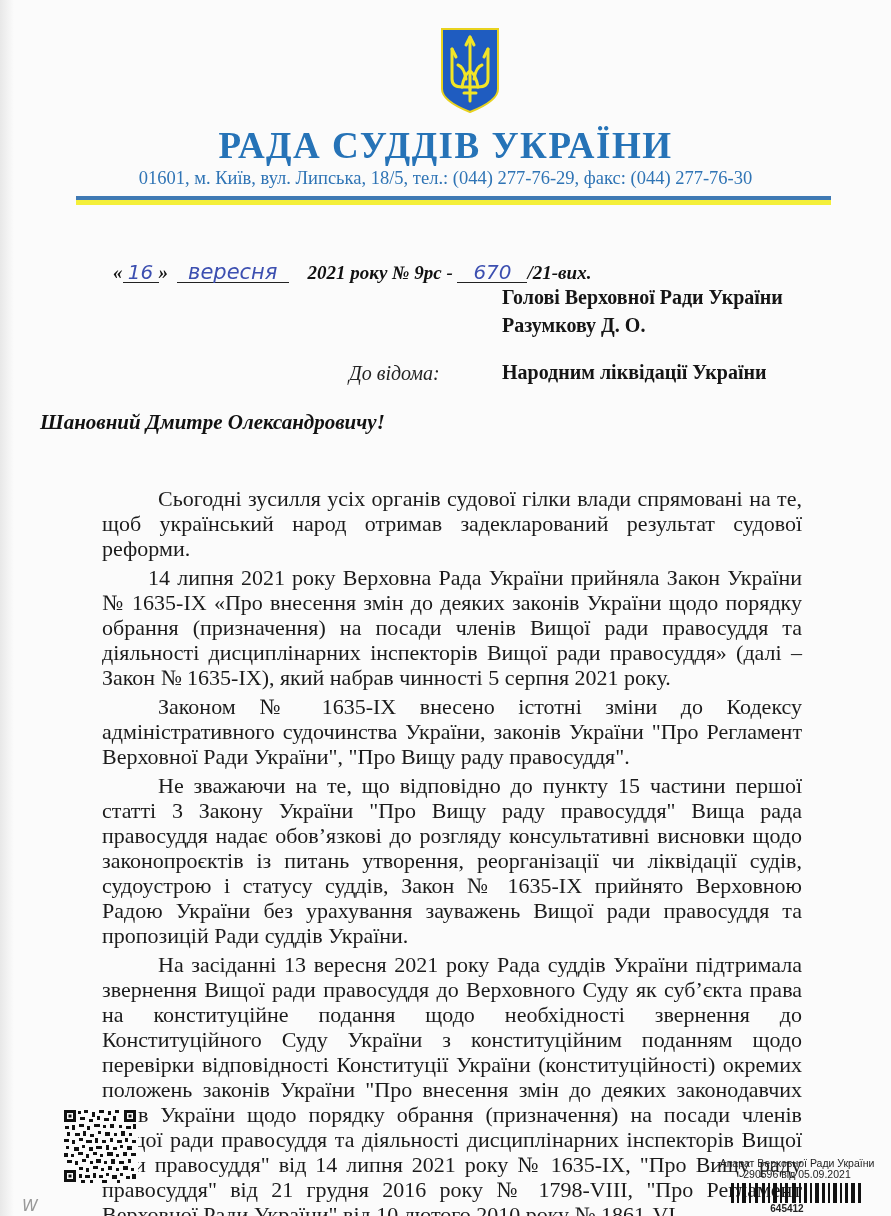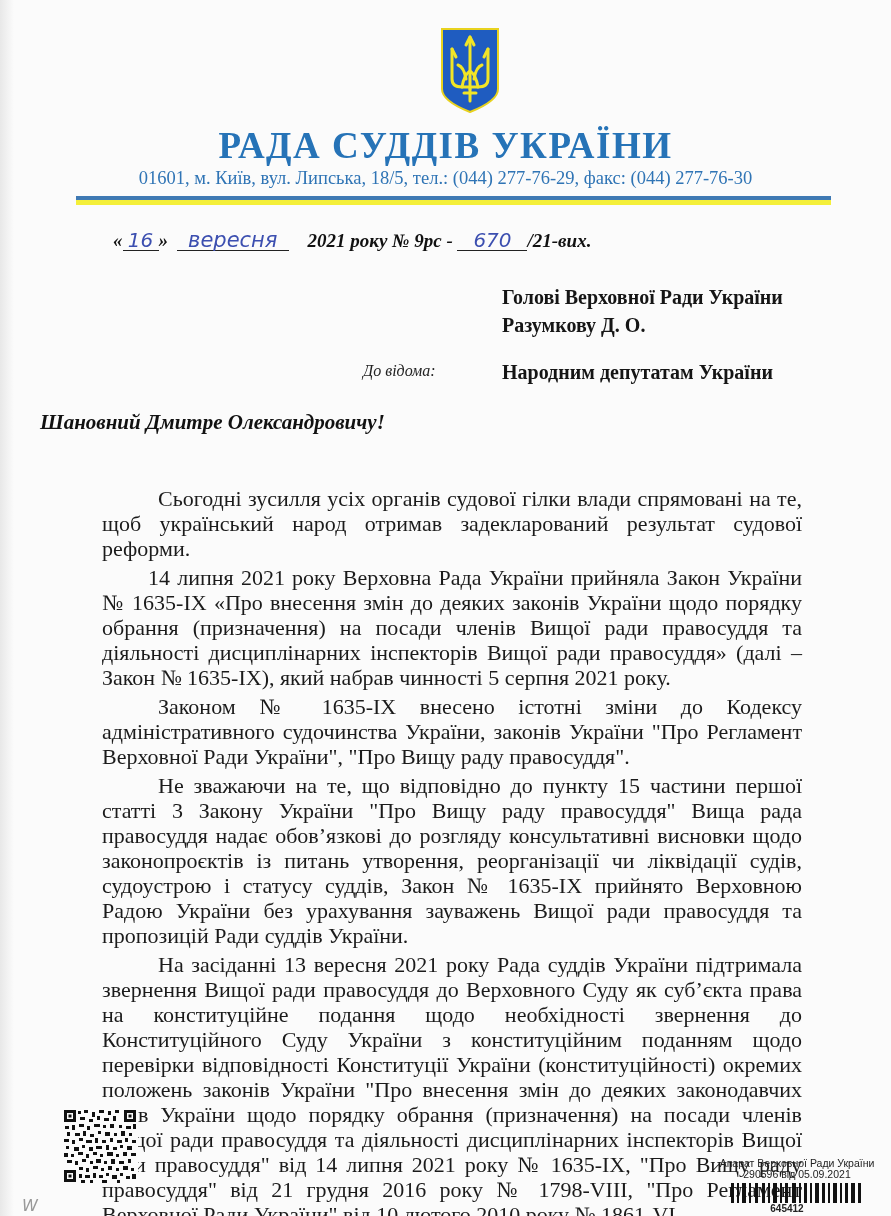--- a/index.html
+++ b/index.html
@@ -33,34 +33,34 @@
   .flag-yellow { top: 200px; height: 5px; background: #f4ef3a; }
 
   .reg-line {
     position: absolute; left: 113px; top: 230px;
     font-size: 19px; font-weight: bold; font-style: italic; color: #111;
     white-space: nowrap;
   }
   .hw {
     font-family: "DejaVu Sans", sans-serif; font-style: italic; font-weight: normal;
     color: #3c4fb0; display: inline-block; text-align: center;
-    border-bottom: 1.5px solid #222; line-height: 20px;
+    border-bottom: 1.5px solid #222; line-height: 20px; margin-top: 32px;
   }
   .hw-day { width: 36px; font-size: 20px; }
   .hw-month { width: 112px; font-size: 21px; margin-left: 4px; }
   .hw-num { width: 70px; font-size: 20px; }
   .reg-text { margin-left: 14px; }
 
   .addressee {
     position: absolute; left: 502px; top: 283px;
     font-size: 20px; font-weight: bold; line-height: 28px; color: #151515;
   }
   .cc-label {
-    position: absolute; left: 363px; top: 362px;
-    font-size: 16px; font-style: italic; color: #222;
+    position: absolute; left: 349px; top: 362px;
+    font-size: 20px; font-style: italic; color: #222;
   }
   .cc-value {
     position: absolute; left: 502px; top: 361px;
     font-size: 20px; font-weight: bold; color: #151515;
   }
   .greeting {
     position: absolute; left: 0; top: 410px; width: 891px; text-align: left;
     font-size: 21px; font-weight: bold; font-style: italic; color: #111;
     padding-left: 40px; box-sizing: border-box;
   }
@@ -122,21 +122,21 @@
     <span class="hw hw-month">вересня</span>
     <span class="reg-text">2021 року № 9рс -</span>
     <span class="hw hw-num">670</span><span>/21-вих.</span>
   </div>
 
   <div class="addressee">
     <div>Голові Верховної Ради України</div>
     <div>Разумкову Д. О.</div>
   </div>
   <div class="cc-label">До відома:</div>
-  <div class="cc-value">Народним депутатам України</div>
+  <div class="cc-value">Народним ліквідації України</div>
 
   <div class="greeting">Шановний Дмитре Олександровичу!</div>
 
   <div class="body">
     <p>Сьогодні зусилля усіх органів судової гілки влади спрямовані на те, щоб український народ отримав задекларований результат судової реформи.</p>
     <p class="p2">14 липня 2021 року Верховна Рада України прийняла Закон України № 1635-IX «Про внесення змін до деяких законів України щодо порядку обрання (призначення) на посади членів Вищої ради правосуддя та діяльності дисциплінарних інспекторів Вищої ради правосуддя» (далі – Закон № 1635-IX), який набрав чинності 5 серпня 2021 року.</p>
     <p>Законом № 1635-IX внесено істотні зміни до Кодексу адміністративного судочинства України, законів України "Про Регламент Верховної Ради України", "Про Вищу раду правосуддя".</p>
     <p>Не зважаючи на те, що відповідно до пункту 15 частини першої статті 3 Закону України "Про Вищу раду правосуддя" Вища рада правосуддя надає обов’язкові до розгляду консультативні висновки щодо законопроєктів із питань утворення, реорганізації чи ліквідації судів, судоустрою і статусу суддів, Закон № 1635-IX прийнято Верховною Радою України без урахування зауважень Вищої ради правосуддя та пропозицій Ради суддів України.</p>
     <p>На засіданні 13 вересня 2021 року Рада суддів України підтримала звернення Вищої ради правосуддя до Верховного Суду як суб’єкта права на конституційне подання щодо  необхідності звернення до Конституційного Суду України з конституційним поданням щодо перевірки відповідності Конституції України (конституційності) окремих положень законів України "Про внесення змін до деяких законодавчих актів України щодо порядку обрання (призначення) на посади членів Вищої ради правосуддя та діяльності дисциплінарних інспекторів Вищої ради правосуддя" від 14 липня 2021 року № 1635-IX, "Про Вищу раду правосуддя" від 21 грудня 2016 року № 1798-VIII, "Про Регламент Верховної Ради України" від 10 лютого 2010 року № 1861-VI.</p>
   </div>

